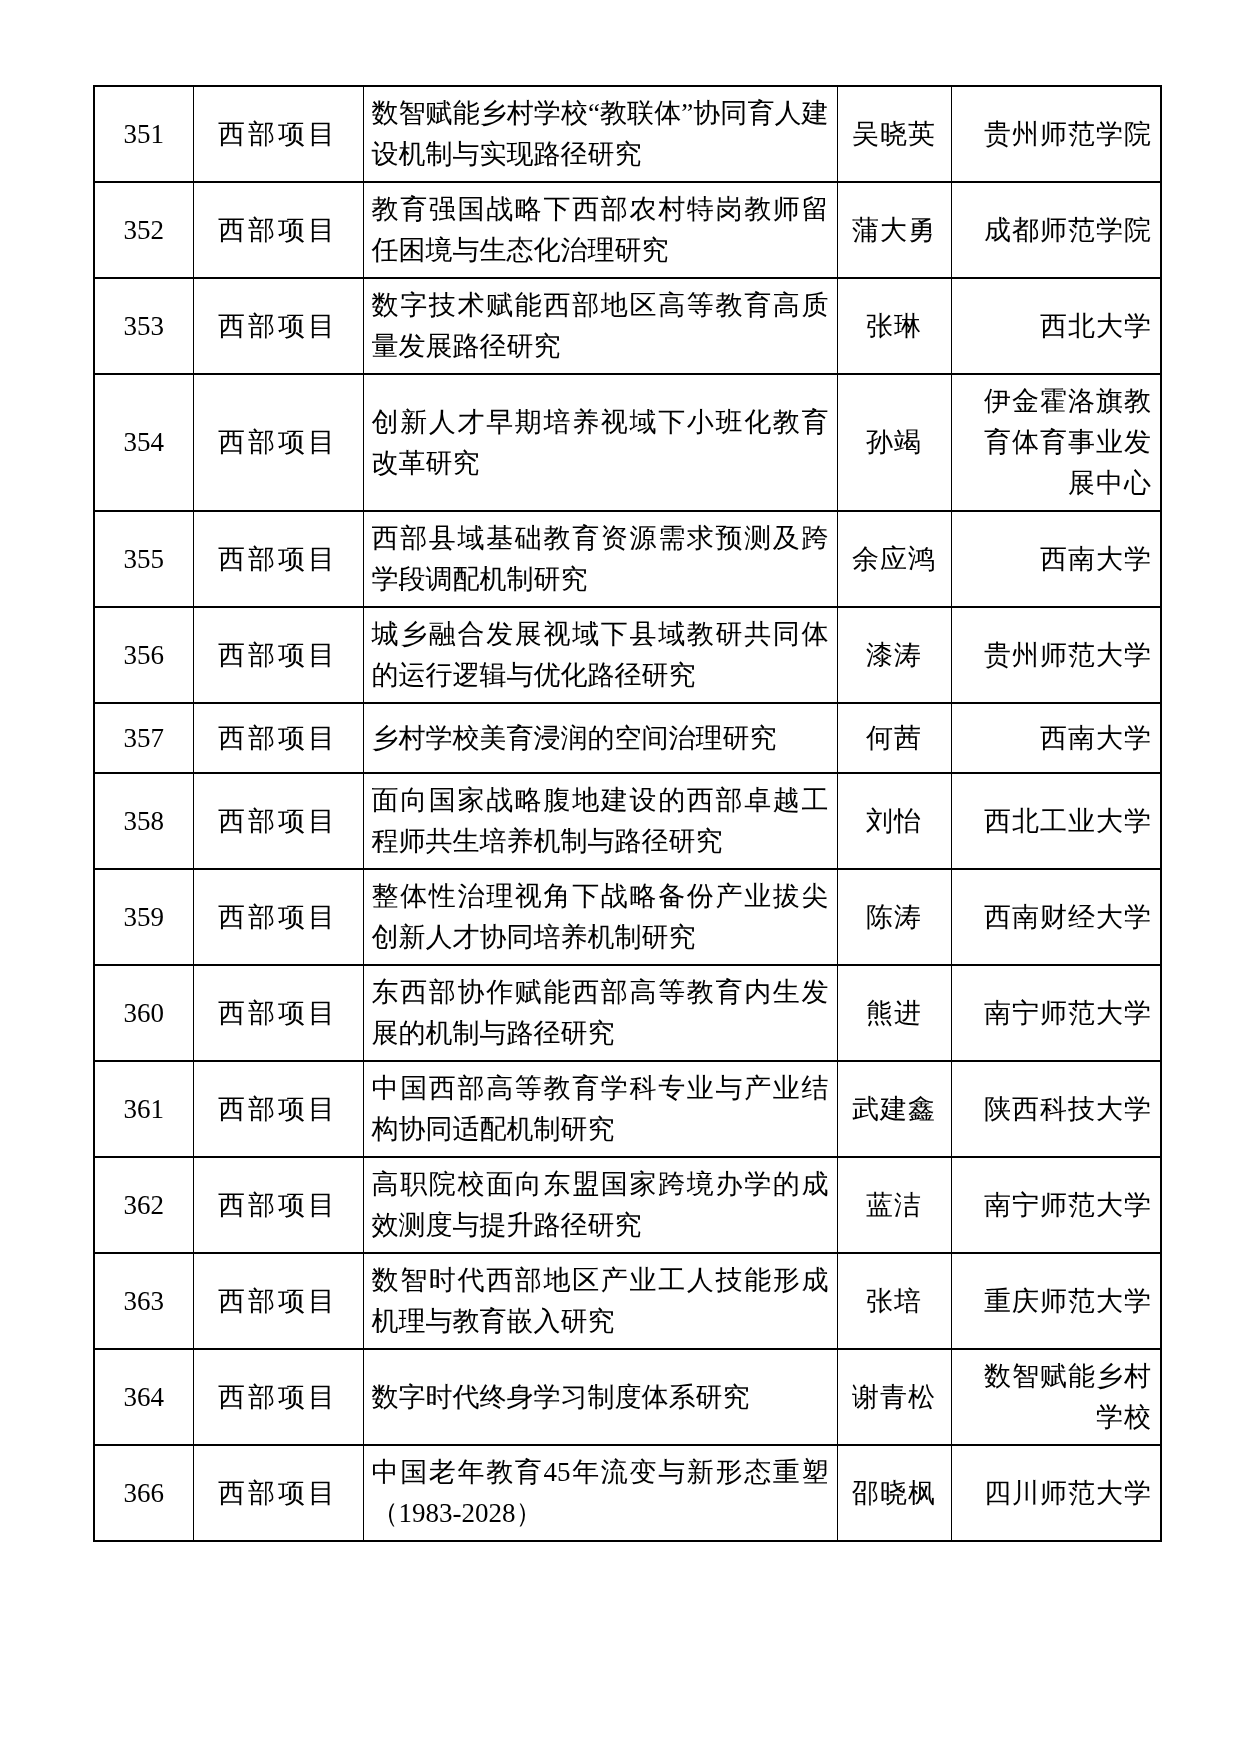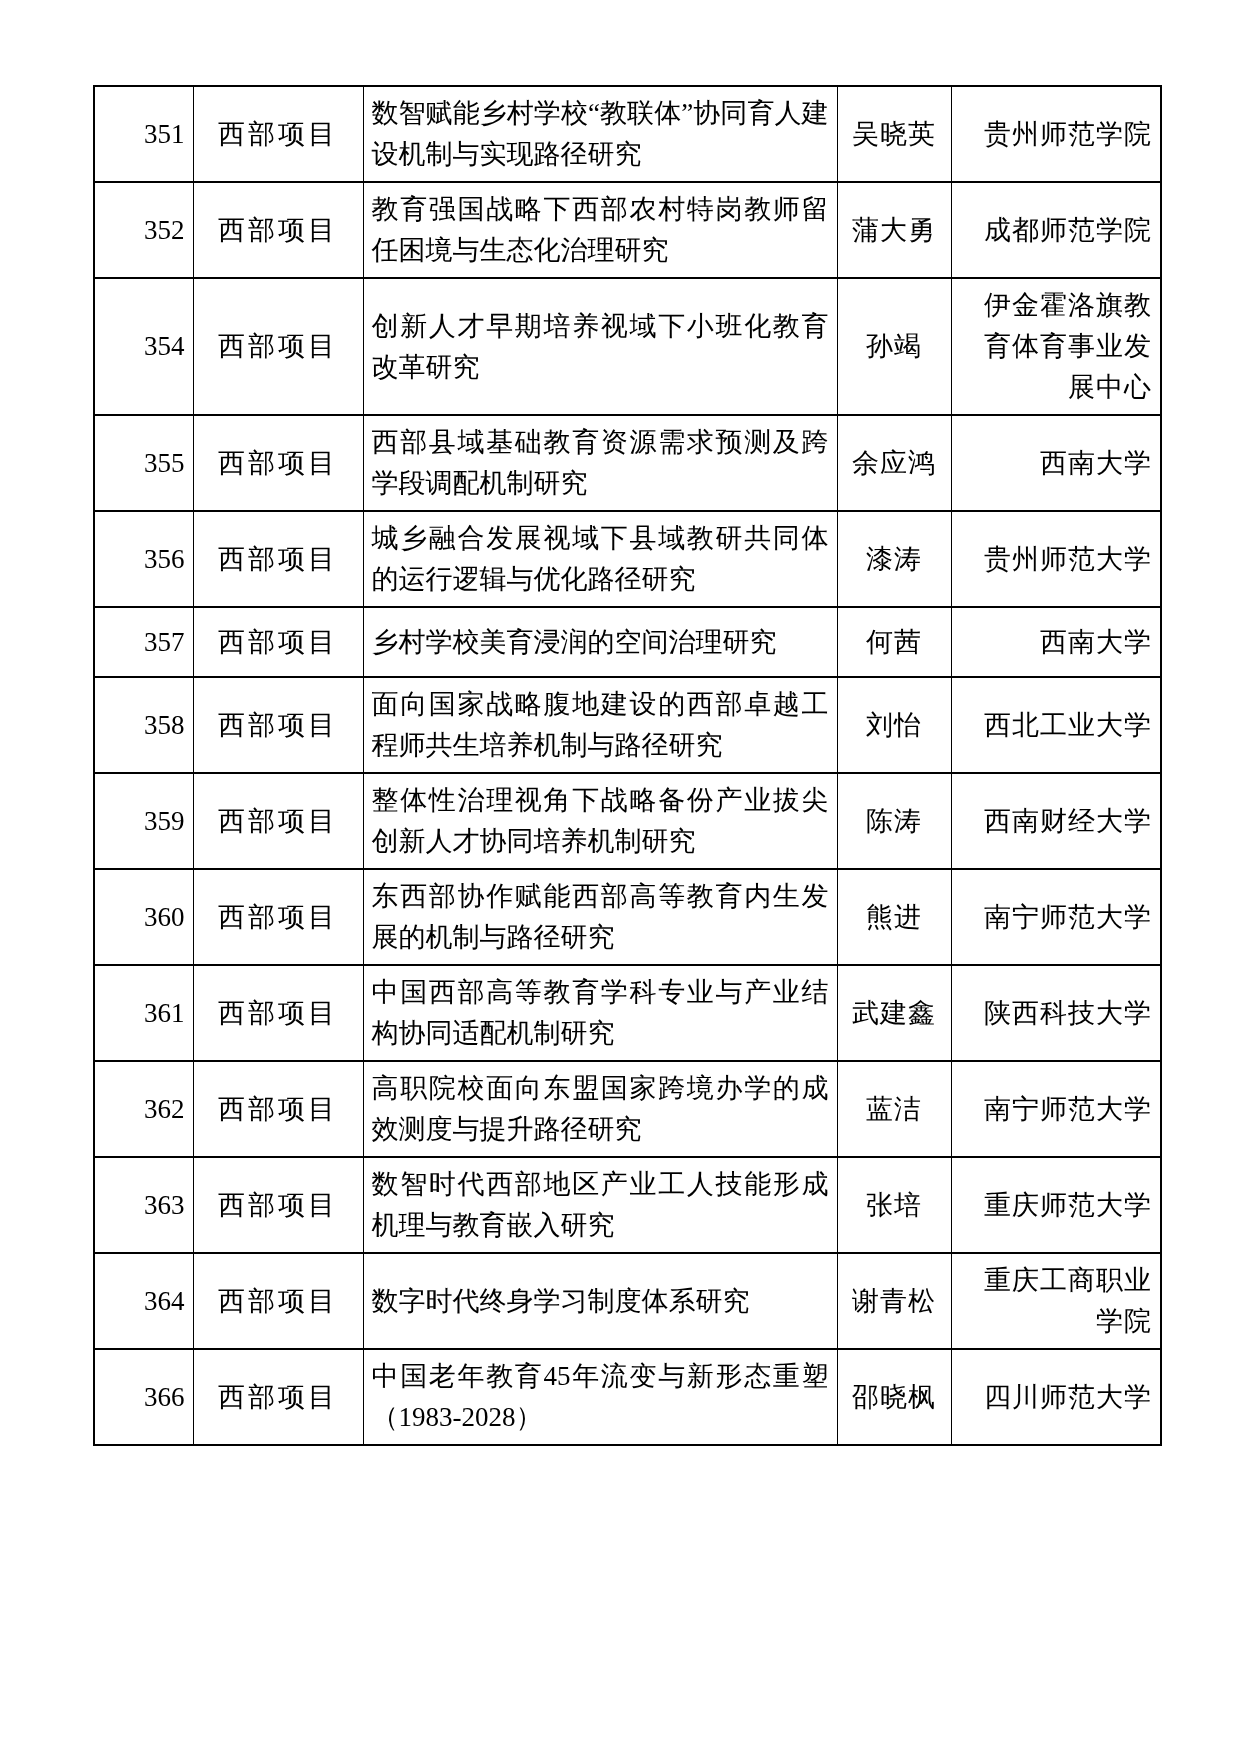--- a/index.html
+++ b/index.html
@@ -31,21 +31,21 @@
   table.projects td {
     border: solid #000000;
     border-width: 2.5px 1.5px;
     vertical-align: middle;
     font-size: 27px;
     line-height: 41px;
     padding: 6px 8px;
     overflow: hidden;
   }
   td.col-no {
-    text-align: right;
+    text-align: center;
     padding: 6px 2px;
     margin-top: 20px;
   }
   td.col-category {
     text-align: center;
     letter-spacing: 3px;
     padding: 6px 2px;
     margin-top: 8px;
   }
   td.col-title {
@@ -85,20 +85,27 @@
   </tr>
 
   <tr>
     <td class="col-no">352</td>
     <td class="col-category">西部项目</td>
     <td class="col-title">教育强国战略下西部农村特岗教师留任困境与生态化治理研究</td>
     <td class="col-leader">蒲大勇</td>
     <td class="col-institution">成都师范学院</td>
   </tr>
 
+  <tr>
+    <td class="col-no">353</td>
+    <td class="col-category">西部项目</td>
+    <td class="col-title">数字技术赋能西部地区高等教育高质量发展路径研究</td>
+    <td class="col-leader">张琳</td>
+    <td class="col-institution">西北大学</td>
+  </tr>
 
   <tr>
     <td class="col-no">354</td>
     <td class="col-category">西部项目</td>
     <td class="col-title">创新人才早期培养视域下小班化教育改革研究</td>
     <td class="col-leader">孙竭</td>
     <td class="col-institution">伊金霍洛旗教育体育事业发展中心</td>
   </tr>
 
   <tr>
@@ -171,21 +178,21 @@
     <td class="col-title">数智时代西部地区产业工人技能形成机理与教育嵌入研究</td>
     <td class="col-leader">张培</td>
     <td class="col-institution">重庆师范大学</td>
   </tr>
 
   <tr>
     <td class="col-no">364</td>
     <td class="col-category">西部项目</td>
     <td class="col-title">数字时代终身学习制度体系研究</td>
     <td class="col-leader">谢青松</td>
-    <td class="col-institution">重庆工商职业学院</td>
+    <td class="col-institution">数智赋能乡村学校</td>
   </tr>
 
 
   <tr>
     <td class="col-no">366</td>
     <td class="col-category">西部项目</td>
     <td class="col-title">中国老年教育45年流变与新形态重塑（1983-2028）</td>
     <td class="col-leader">邵晓枫</td>
     <td class="col-institution">四川师范大学</td>
   </tr>

